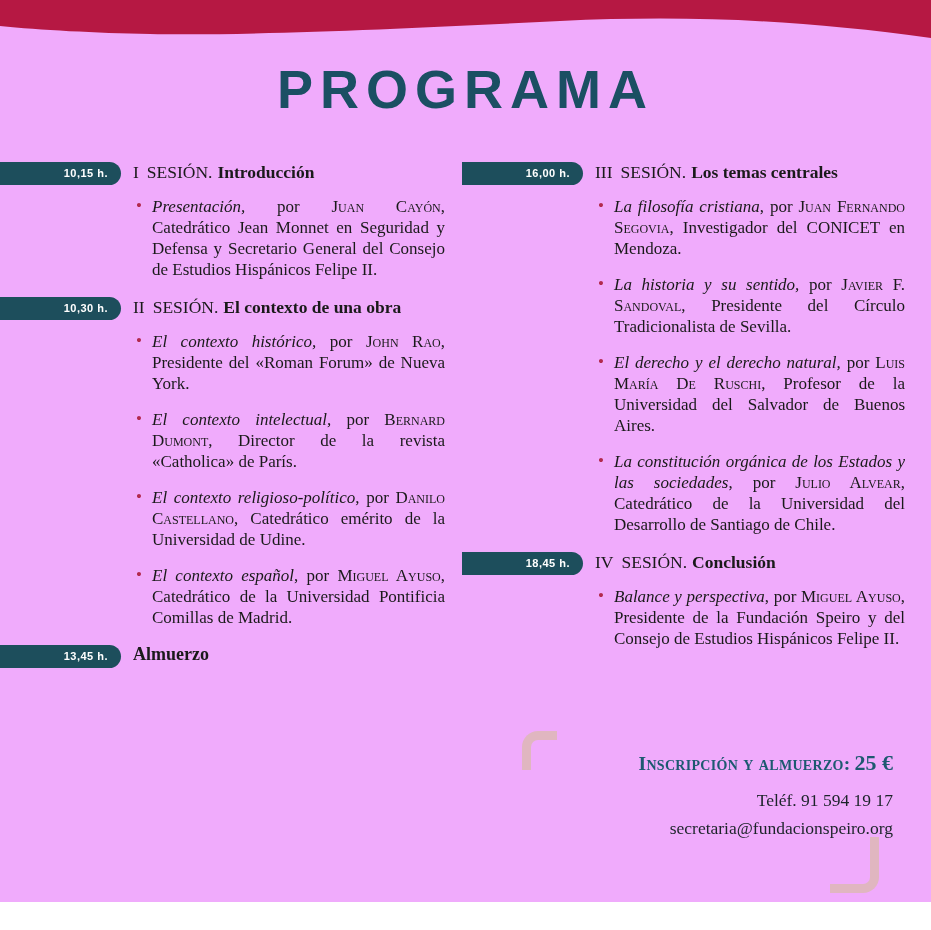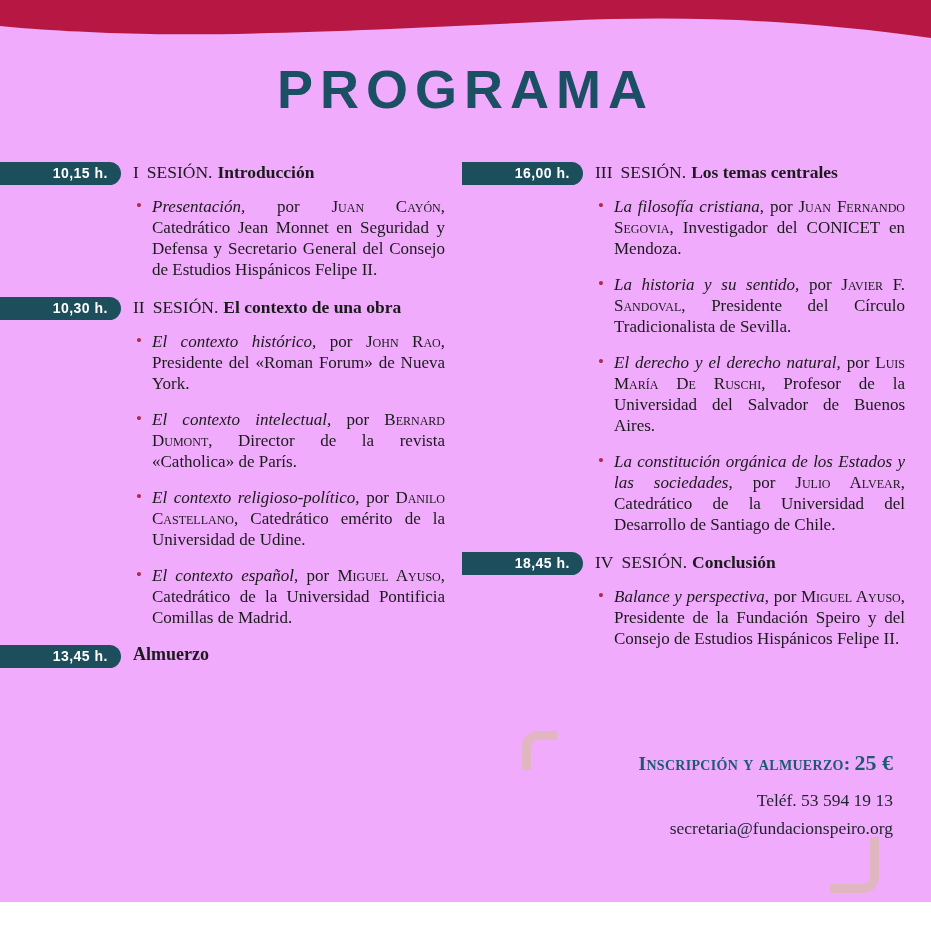--- a/index.html
+++ b/index.html
@@ -17,21 +17,21 @@
   }
   .col { position:absolute; top:150px; }
   .col-left  { left:0;    width:445px; }
   .col-right { left:462px; width:443px; }
 
   .session { position:relative; padding-left:133px; margin-bottom:16px; }
   .badge {
     position:absolute; left:0; top:1px; width:121px; height:23px; box-sizing:border-box;
     background:var(--teal-badge); border-radius:0 12px 12px 0;
     color:#fff; font-family:"Liberation Sans", sans-serif; font-weight:bold;
-    font-size:14px; line-height:23px; letter-spacing:0.5px;
+    font-size:11px; line-height:23px; letter-spacing:0.5px;
     text-align:right; padding-right:13px;
   }
   .heading { margin:11px 0 13px 0; font-size:17.5px; line-height:22px; color:var(--ink); }
   .roman   { margin-right:8px; }
   .sesword { margin-right:5px; }
   .topic   { font-weight:bold; }
   .items { margin:0; padding:0; list-style:none; }
   .item {
     position:relative; padding-left:19px; margin-bottom:15px;
     font-size:17px; line-height:21px; text-align:justify; color:var(--ink);
@@ -114,21 +114,21 @@
       </section>
     </div>
 
   <div class="corner-tl"></div>
 
   <div class="inscription">
     <div class="insc-titleline">
       <span class="insc-title">Inscripción y almuerzo:</span>
       <span class="insc-price">25 €</span>
     </div>
-    <div class="insc-line">Teléf. 53 594 19 13</div>
+    <div class="insc-line">Teléf. 91 594 19 17</div>
     <div class="insc-line">secretaria@fundacionspeiro.org</div>
   </div>
 
   <div class="corner-br"></div>
 
   <div class="bottom-band"></div>
 
 </div>
 
 </body></html>

